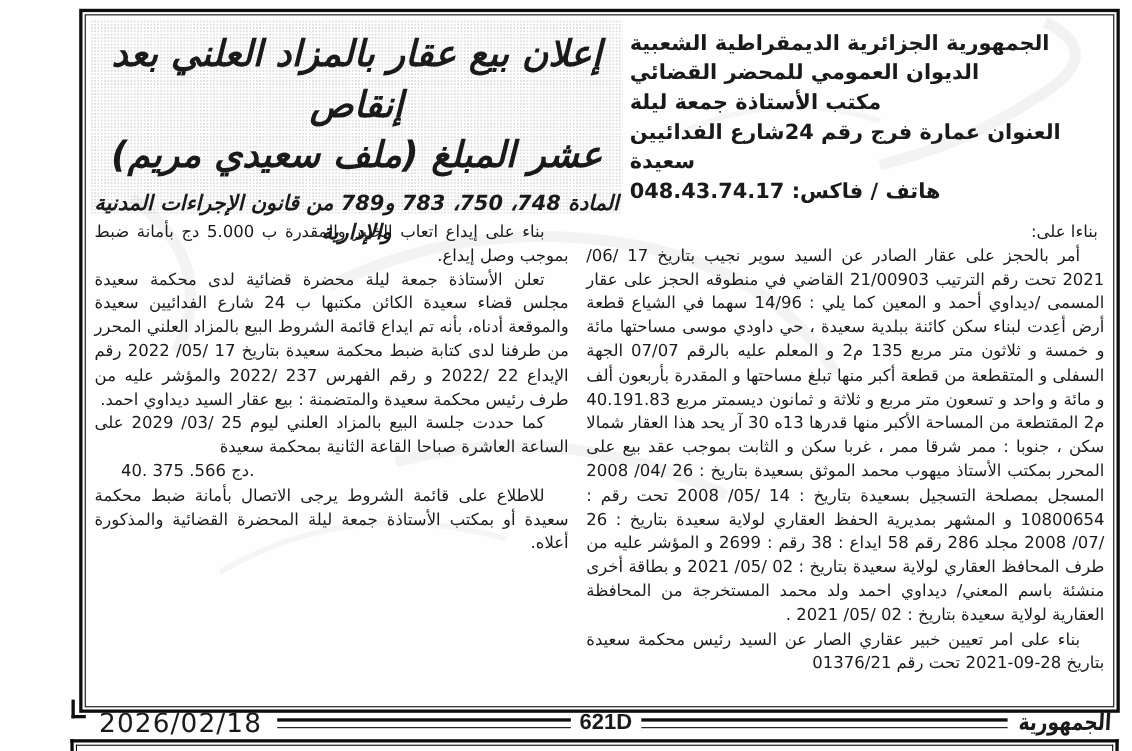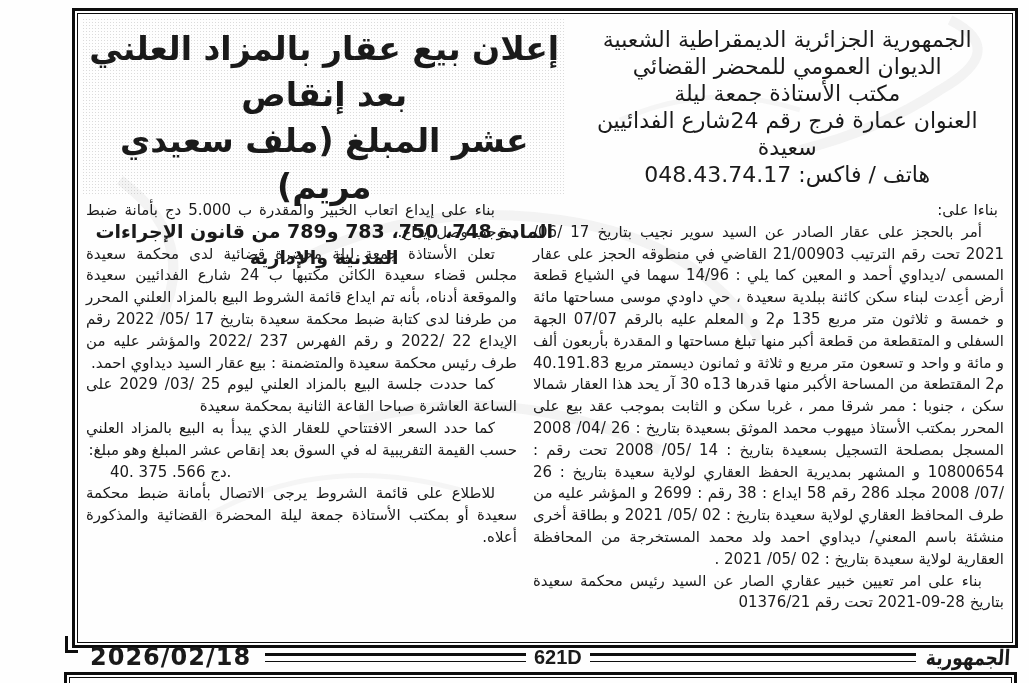--- a/index.html
+++ b/index.html
@@ -20,28 +20,29 @@
   .frame-inner{
     position:absolute;left:2px;top:2px;right:2px;bottom:2px;
     border:1px solid #0d0d0d;
     overflow:hidden;
   }
 
   
   .top-row{display:flex;direction:rtl;height:180px;}
   .masthead{
     width:47%;padding:12px 10px 0 4px;
-    text-align:center;font-weight:normal;
-    font-size:22px;line-height:27px;
+    text-align:left;font-weight:bold;
+    font-size:19px;line-height:27px;
   }
   .title-block{
     width:53%;margin:4px 2px 0 4px;padding-top:8px;
     text-align:center;font-weight:bold;
     background-image:radial-gradient(circle, rgba(40,40,40,0.16) 0.6px, rgba(0,0,0,0) 0.8px);
     background-size:3px 3px;
+    font-style:italic;
   }
   .title-main{font-size:33px;line-height:46px;letter-spacing:0;}
   .title-law{font-size:19px;line-height:26px;margin-top:8px;}
 
   
   .columns{
     display:flex;direction:rtl;gap:16px;
     padding:6px 8px 0 8px;
   }
   .col{flex:1;}
@@ -56,21 +57,21 @@
     direction:ltr;text-align:left;
     font-size:15px;line-height:22px;margin:0;padding-left:2px;
   }
 
   
   .footer-strip{
     position:absolute;left:72px;top:641px;width:940px;height:32px;
     display:flex;align-items:center;direction:ltr;
   }
   .footer-date{
-    font-weight:bold;font-size:24px;letter-spacing:1px;
+    font-weight:normal;font-size:24px;letter-spacing:1px;
     margin:0 14px 0 18px;white-space:nowrap;
   }
   .footer-rule{
     flex:1;height:5px;
     border-top:3px solid #0d0d0d;border-bottom:1.5px solid #0d0d0d;
   }
   .footer-ref{
     font-weight:bold;font-size:20px;margin:0 8px;white-space:nowrap;
     font-family:Liberation Sans, sans-serif;
   }
@@ -139,21 +140,20 @@
         <div class="col col-right">
           <p class="lead">بناءا على:</p>
           <p>أمر بالحجز على عقار الصادر عن السيد سوير نجيب بتاريخ 17 /06/ 2021 تحت رقم الترتيب 21/00903 القاضي في منطوقه الحجز على عقار المسمى /ديداوي أحمد و المعين كما يلي : 14/96 سهما في الشياع قطعة أرض أعِدت لبناء سكن كائنة ببلدية سعيدة ، حي داودي موسى مساحتها مائة و خمسة و ثلاثون متر مربع 135 م2 و المعلم عليه بالرقم 07/07 الجهة السفلى و المتقطعة من قطعة أكبر منها تبلغ مساحتها و المقدرة بأربعون ألف و مائة و واحد و تسعون متر مربع و ثلاثة و ثمانون ديسمتر مربع 40.191.83 م2 المقتطعة من المساحة الأكبر منها قدرها 13ه 30 آر يحد هذا العقار شمالا سكن ، جنوبا : ممر شرقا ممر ، غربا سكن و الثابت بموجب عقد بيع على المحرر بمكتب الأستاذ ميهوب محمد الموثق بسعيدة بتاريخ : 26 /04/ 2008 المسجل بمصلحة التسجيل بسعيدة بتاريخ : 14 /05/ 2008 تحت رقم : 10800654 و المشهر بمديرية الحفظ العقاري لولاية سعيدة بتاريخ : 26 /07/ 2008 مجلد 286 رقم 58 ايداع : 38 رقم : 2699 و المؤشر عليه من طرف المحافظ العقاري لولاية سعيدة بتاريخ : 02 /05/ 2021 و بطاقة أخرى منشئة باسم المعني/ ديداوي احمد ولد محمد المستخرجة من المحافظة العقارية لولاية سعيدة بتاريخ : 02 /05/ 2021 .</p>
           <p>بناء على امر تعيين خبير عقاري الصار عن السيد رئيس محكمة سعيدة بتاريخ 28-09-2021 تحت رقم 01376/21</p>
         </div>
 
         <div class="col col-left">
           <p>بناء على إيداع اتعاب الخبير والمقدرة ب 5.000 دج بأمانة ضبط بموجب وصل إيداع.</p>
           <p>تعلن الأستاذة جمعة ليلة محضرة قضائية لدى محكمة سعيدة مجلس قضاء سعيدة الكائن مكتبها ب 24 شارع الفدائيين سعيدة والموقعة أدناه، بأنه تم ايداع قائمة الشروط البيع بالمزاد العلني المحرر من طرفنا لدى كتابة ضبط محكمة سعيدة بتاريخ 17 /05/ 2022 رقم الإيداع 22 /2022 و رقم الفهرس 237 /2022 والمؤشر عليه من طرف رئيس محكمة سعيدة والمتضمنة : بيع عقار السيد ديداوي احمد.</p>
           <p>كما حددت جلسة البيع بالمزاد العلني ليوم 25 /03/ 2029 على الساعة العاشرة صباحا القاعة الثانية بمحكمة سعيدة</p>
-          <p>كما حدد السعر الافتتاحي للعقار الذي يبدأ به البيع بالمزاد العلني حسب القيمة التقريبية له في السوق بعد إنقاص عشر المبلغ  وهو مبلغ:</p>
           <p class="amount-line">40. 375 .566 دج.</p>
           <p>للاطلاع على قائمة الشروط يرجى الاتصال بأمانة ضبط محكمة سعيدة أو بمكتب الأستاذة جمعة ليلة المحضرة القضائية والمذكورة أعلاه.</p>
 
         </div>
 
       </div>
     </div>
   </div>
 
   <div class="corner-tick"></div>

